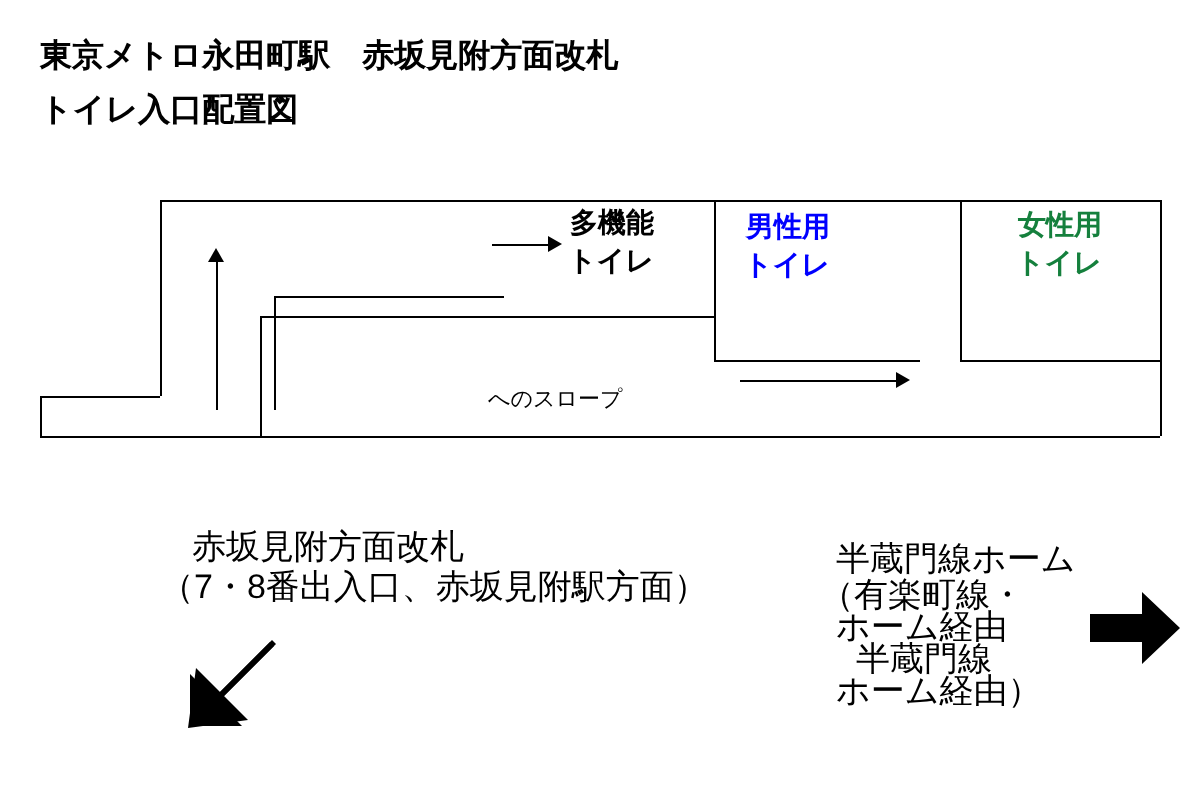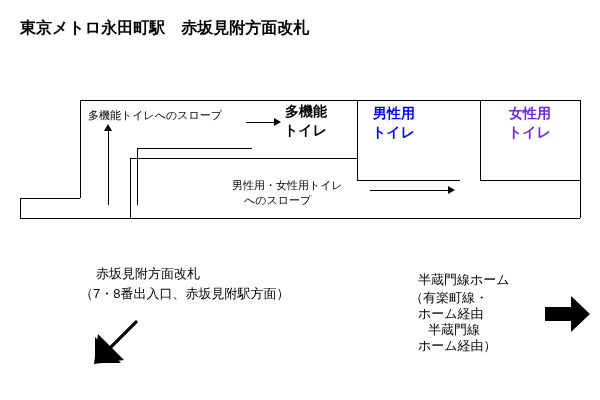--- a/index.html
+++ b/index.html
@@ -39,21 +39,21 @@
 
   .room-label {
     position: absolute;
     font-size: 14px;
     font-weight: bold;
     line-height: 19px;
     white-space: nowrap;
     text-align: right;
   }
   .room-label.blue { color: #0000ff; }
-  .room-label.red  { color: #6d28d9; font-family: Liberation Serif, serif; }
+  .room-label.red  { color: #15803d; font-family: Liberation Serif, serif; }
 
   .note {
     position: absolute;
     font-size: 11px;
     line-height: 15px;
     white-space: nowrap;
     color: #000000;
   }
 
   
@@ -69,35 +69,36 @@
   }
   .arrow-up {
     border-left: 4px solid transparent;
     border-right: 4px solid transparent;
     border-bottom: 7px solid #000;
   }
 
   
   .dir-text {
     position: absolute;
-    font-size: 13px;
+    font-size: 17px;
     line-height: 16px;
     white-space: nowrap;
   }
   .big-arrow {
     position: absolute;
   }
   svg { display: block; }
 </style>
 </head>
 <body>
 
 <div id="stage">
 
   <div class="title" id="title-line1">東京メトロ永田町駅　赤坂見附方面改札</div>
+  <div class="title" id="title-line2">トイレ入口配置図</div>
 
   <div>
 
     <div class="line hline" style="left:80px; top:100px; width:500px;"></div>
 
     <div class="line hline" style="left:20px; top:218px; width:560px;"></div>
 
     <div class="line vline" style="left:20px; top:198px; height:21px;"></div>
 
     <div class="line hline" style="left:20px; top:198px; width:60px;"></div>
@@ -131,23 +132,21 @@
   <div class="room-label blue" style="left:372px; top:104px;">
     <div>男性用</div>
     <div>トイレ</div>
   </div>
 
   <div class="room-label red" style="left:508px; top:104px;">
     <div>女性用</div>
     <div>トイレ</div>
   </div>
 
-  <div class="note" style="left:88px; top:108px;">多機能トイレへのスロープ</div>
 
-  <div class="note" style="left:232px; top:178px;">男性用・女性用トイレ</div>
   <div class="note" style="left:244px; top:193px;">へのスロープ</div>
 
   <div class="line hline" style="left:246px; top:122px; width:28px;"></div>
   <div class="arrow-head arrow-right" style="left:274px; top:118px;"></div>
 
   <div class="line vline" style="left:108px; top:130px; height:75px;"></div>
   <div class="arrow-head arrow-up" style="left:104px; top:124px;"></div>
 
   <div class="line vline" style="left:137px; top:148px; height:57px;"></div>
   <div class="line hline" style="left:137px; top:148px; width:115px;"></div>

